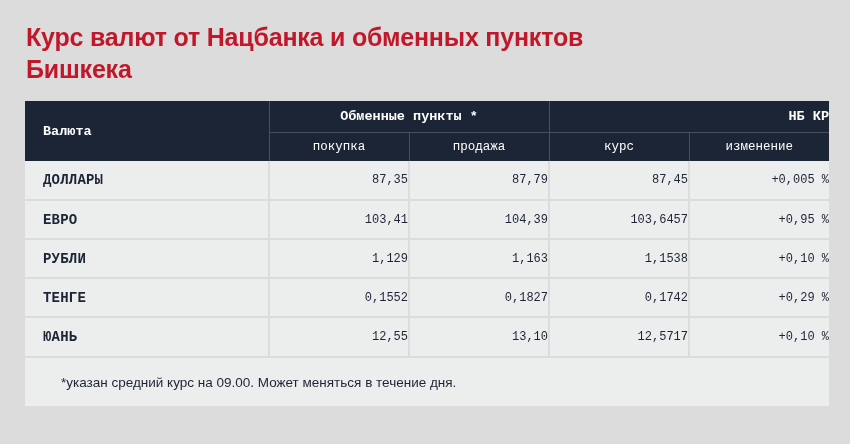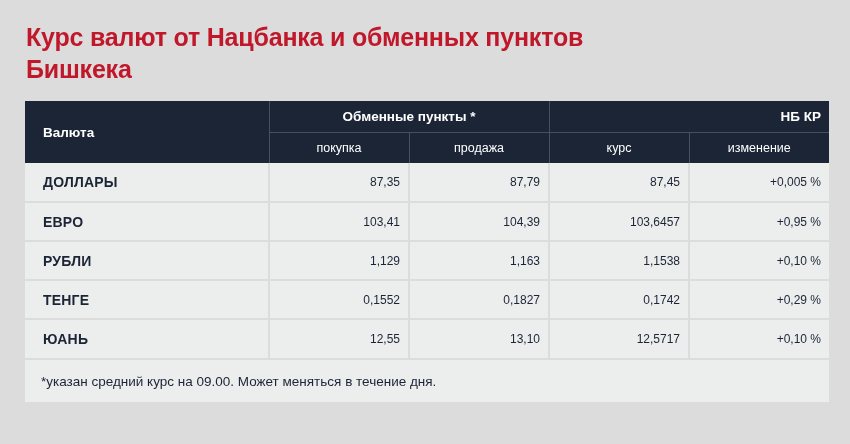--- a/index.html
+++ b/index.html
@@ -61,21 +61,21 @@
   }
   .table-wrap {
     margin: 16px 0 0 1px;
     width: 804px;
   }
   table {
     border-collapse: collapse;
     width: 100%;
     table-layout: fixed;
   }
-  th, td { padding: 8px; }
+  th, td { padding: 0; font-family: Liberation Mono, monospace; }
   .hdr-top th {
     background: #1c2536;
     color: #ffffff;
     font-size: 13.5px;
     font-weight: bold;
     height: 31px;
     text-align: center;
     border-right: 1px solid #46505f;
   }
   .hdr-top th:last-child { border-right: none; text-align: right; }
@@ -83,21 +83,21 @@
     text-align: left;
     padding-left: 18px;
     font-size: 13.5px;
     vertical-align: middle;
   }
   .hdr-sub th {
     background: #1c2536;
     color: #ffffff;
     font-size: 12.5px;
     font-weight: normal;
-    height: 20px;
+    height: 29px;
     text-align: center;
     border-right: 1px solid #46505f;
     border-top: 1px solid #46505f;
   }
   .hdr-sub th:last-child { border-right: none; }
   tbody td {
     height: 39px;
     background: #eceded;
     font-size: 12px;
     color: #1c2536;
@@ -111,24 +111,24 @@
     text-align: left;
     padding-left: 18px;
     font-weight: bold;
     font-size: 14px;
     letter-spacing: 0.2px;
   }
   .footnote {
     background: #eceded;
     width: 804px;
     margin: 2px 0 0 1px;
-    height: 42px;
+    height: 48px;
     display: flex;
     align-items: center;
-    padding-left: 16px;
+    padding-left: 36px;
     font-size: 13.5px;
     color: #1c2536;
   }
 </style>
 </head>
 <body>
 
 <div class="page">
 
 

